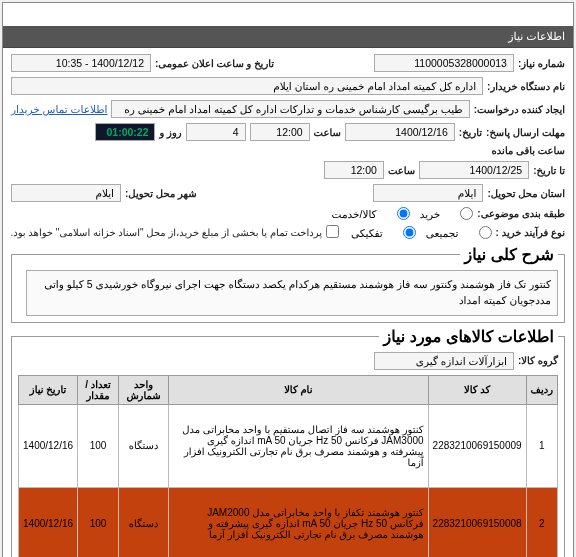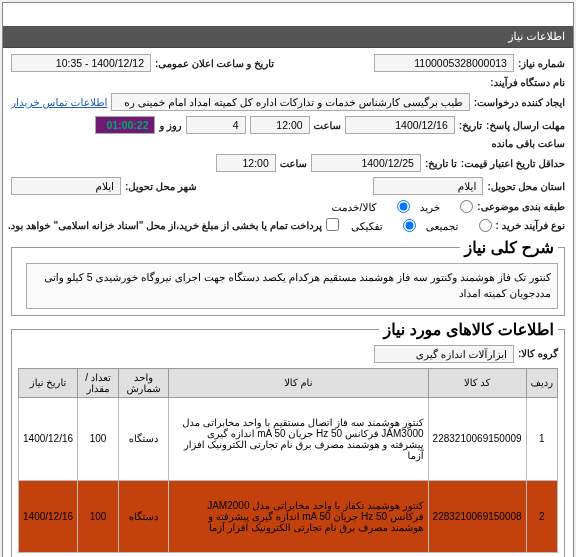--- a/index.html
+++ b/index.html
@@ -7,30 +7,30 @@
 .panel { border: 1px solid #888; background: #fff; margin: 2px; }
 .panel-header { background: #555; color: #fff; padding: 4px 8px; font-size: 11px; border-bottom: 1px solid #444; margin-top: 23px; }
 .panel-body { padding: 6px 8px; }
 .row { display: flex; align-items: center; margin-bottom: 5px; gap: 4px; }
 .label { font-size: 10px; color: #222; white-space: nowrap; font-weight: bold; }
 .field { background: #f5f5f5; border: 1px solid #aaa; padding: 0 6px; font-size: 10.5px; min-height: 18px; display: inline-flex; align-items: center; text-align: right; }
 .field.w1 { min-width: 140px; }
 .field.w2 { min-width: 110px; }
 .field.w3 { min-width: 60px; }
 .field.w4 { min-width: 320px; flex: 1; }
-.field.countdown { background: #701a75; color: #0a6; font-weight: bold; margin-left: 28px; }
+.field.countdown { background: #0f172a; color: #0a6; font-weight: bold; margin-left: 28px; }
 .link { color: #2060c0; cursor: pointer; text-decoration: underline; font-size: 10.5px; }
 .radio-group { display: flex; gap: 10px; align-items: center; }
 .radio-opt { display: flex; align-items: center; gap: 20px; font-size: 10.5px; }
 .radio-opt input { margin: 0; }
 fieldset { border: 1px solid #999; padding: 6px; margin: 4px 0; }
 fieldset > legend { font-size: 16px; font-weight: bold; padding: 0 4px; }
 .desc-box { border: 1px solid #aaa; padding: 6px; background: #fafafa; font-size: 10.5px; line-height: 1.5; margin-left: 8px; }
 table.grid { width: 100%; border-collapse: collapse; font-size: 10px; }
-table.grid th { background: #e0e0e0; border: 1px solid #999; padding: 3px 4px; font-weight: normal; }
+table.grid th { background: #e0e0e0; border: 1px solid #999; padding: 3px 4px; font-weight: bold; }
 table.grid td { border: 1px solid #bbb; padding: 19px 4px; background: #fff; vertical-align: middle; }
 table.grid td.idx { text-align: center; width: 26px; }
 table.grid tr.striped td { background: #c2410c; }
 .spacer { flex: 1; }
 </style>
 </head>
 <body>
 
 <div class="panel">
   <div class="panel-header">اطلاعات نیاز</div>
@@ -38,21 +38,22 @@
 
     <div class="row">
       <span class="label">شماره نیاز:</span>
       <span class="field w1">1100005328000013</span>
       <span class="spacer"></span>
       <span class="label">تاریخ و ساعت اعلان عمومی:</span>
       <span class="field w1">1400/12/12 - 10:35</span>
     </div>
 
     <div class="row">
-      <span class="label">نام دستگاه فرآیند:</span>
+      <span class="label">نام دستگاه خریدار:</span>
+      <span class="field w4">اداره کل کمیته امداد امام خمینی  ره  استان ایلام</span>
     </div>
 
     <div class="row">
       <span class="label">ایجاد کننده درخواست:</span>
       <span class="field w4">طیب برگیسی کارشناس خدمات و تدارکات اداره کل کمیته امداد امام خمینی  ره</span>
       <span class="link">اطلاعات تماس خریدار</span>
     </div>
 
     <div class="row" style="flex-wrap:wrap;">
       <span class="label">مهلت ارسال پاسخ:</span>
@@ -60,21 +61,20 @@
       <span class="field w2">1400/12/16</span>
       <span class="label">ساعت</span>
       <span class="field w3">12:00</span>
       <span class="field w3">4</span>
       <span class="label">روز و</span>
       <span class="field w3 countdown">01:00:22</span>
       <span class="label">ساعت باقی مانده</span>
     </div>
 
     <div class="row">
-      <span class="label">حداقل تاریخ اعتبار قیمت:</span>
       <span class="label">تا تاریخ:</span>
       <span class="field w2">1400/12/25</span>
       <span class="label">ساعت</span>
       <span class="field w3">12:00</span>
     </div>
 
     <div class="row">
       <span class="label">استان محل تحویل:</span>
       <span class="field w2">ایلام</span>
       <span class="spacer"></span>
@@ -104,21 +104,21 @@
             <span>تجمیعی</span>
           </label>
         <label class="radio-opt">
             <input type="radio" name="bt" checked="" style="">
             <span>تفکیکی</span>
           </label>
       </div>
       <span style="margin-right:8px;">
         <input type="checkbox" style="">
       </span>
-      <span class="label" style="font-weight:bold;">پرداخت تمام یا بخشی از مبلغ خرید،از محل "اسناد خزانه اسلامی" خواهد بود.</span>
+      <span class="label" style="font-weight:normal;">پرداخت تمام یا بخشی از مبلغ خرید،از محل "اسناد خزانه اسلامی" خواهد بود.</span>
     </div>
 
     <fieldset>
       <legend>شرح کلی نیاز</legend>
       <div class="desc-box">کنتور تک فاز هوشمند وکنتور سه فاز هوشمند مستقیم هرکدام یکصد دستگاه جهت اجرای نیروگاه خورشیدی 5 کیلو واتی مددجویان کمیته امداد</div>
     </fieldset>
 
     <fieldset>
       <legend>اطلاعات کالاهای مورد نیاز</legend>
       <div class="row">

